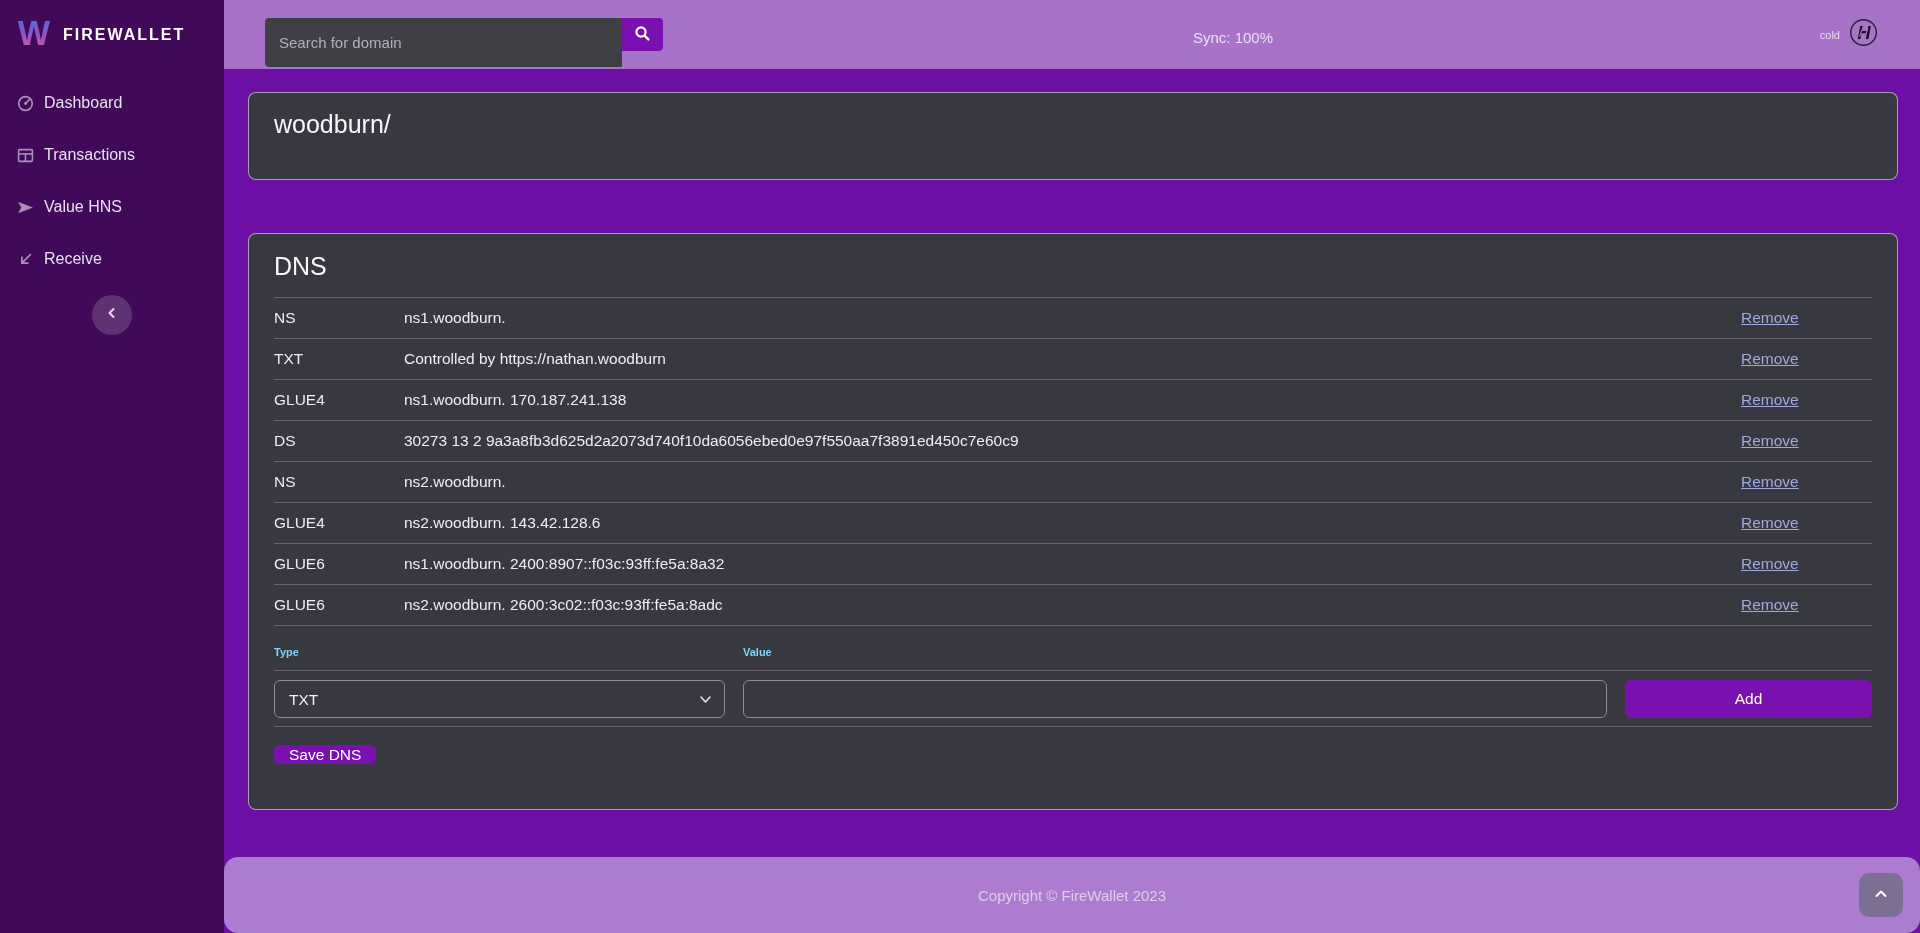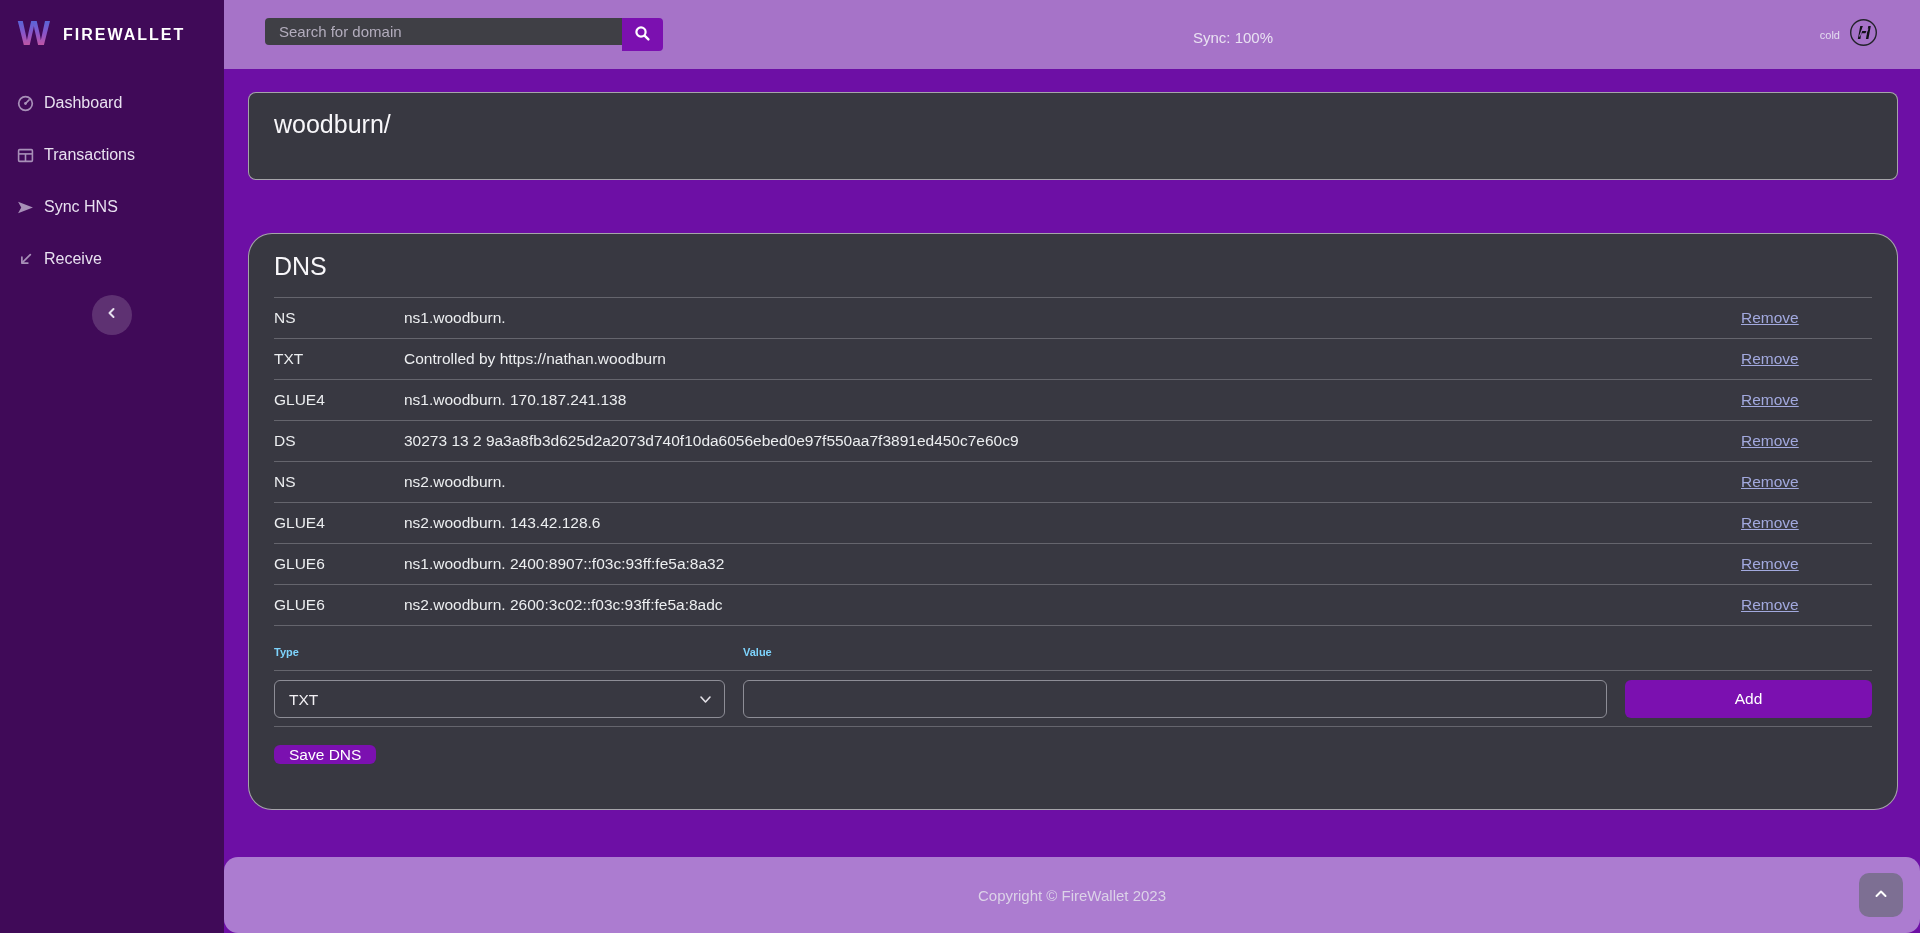--- a/index.html
+++ b/index.html
@@ -31,21 +31,21 @@
     display:flex; align-items:center; justify-content:center; cursor:pointer;
   }
 
   
   .topbar {
     position:absolute; left:224px; top:0; right:0; height:69px;
     background:#a673c8; display:flex; align-items:center;
   }
   .search-group { display:flex; margin-left:41px; height:33px; }
   .search-input {
-    width:357px; height:27px; background:#3f3f45; border:none; outline:none;
+    width:357px; height:49px; background:#3f3f45; border:none; outline:none;
     border-radius:4px 0 0 4px; padding:0 14px; color:#f1eff4; font-size:15px;
     font-family:"Liberation Sans", sans-serif;
   }
   .search-input::placeholder { color:#b3adbd; }
   .search-btn {
     width:41px; height:33px; background:#7b10b0; border:none; cursor:pointer;
     border-radius:0 4px 4px 0; display:flex; align-items:center; justify-content:center;
   }
   .sync { position:absolute; left:969px; top:0; height:75px; display:flex; align-items:center;
     color:#e9e2f2; font-size:15px; }
@@ -54,21 +54,21 @@
 
   
   .main { position:absolute; left:224px; top:69px; right:0; bottom:76px; background:#6d0fa5; }
   .card {
     margin-left:24px; margin-right:22px;
     background:#383841; border:1px solid rgba(255,255,255,.55); border-radius:8px;
   }
   .domain-card { margin-top:23px; height:88px; padding:17px 25px; }
   .domain-title { font-size:25px; font-weight:normal; color:#f8f7fa; }
 
-  .dns-card { margin-top:53px; height:577px; padding:18px 25px 15px 25px;border-radius:24px; }
+  .dns-card { margin-top:53px; height:577px; padding:18px 25px 15px 25px; }
   .dns-title { font-size:25px; font-weight:normal; color:#f8f7fa; margin-bottom:16px; }
 
   .dns-row {
     display:grid; grid-template-columns:130px 1fr 131px;
     align-items:center; height:41px; border-top:1px solid #65656d;
     font-size:15.5px; color:#eceef0;
   }
   .remove-link { color:#a2a9de; text-decoration:underline; cursor:pointer; }
 
   .form-head {
@@ -153,21 +153,21 @@
         </svg>
       </span>
       <span>Transactions</span>
     </div>
     <div class="nav-item">
       <span class="ico">
         <svg width="17" height="17" viewBox="0 0 16 16">
           <polygon points="1,2.5 15,8 1,13.5 4,8" fill="#c2b2d1"></polygon>
         </svg>
       </span>
-      <span>Sync HNS</span>
+      <span>Value HNS</span>
     </div>
     <div class="nav-item">
       <span class="ico">
         <svg width="17" height="17" viewBox="0 0 16 16">
           <line x1="12.5" y1="3.5" x2="5" y2="11" stroke="#c2b2d1" stroke-width="1.6" stroke-linecap="round"></line>
           <polyline points="4.6,5.8 4.6,11.4 10.2,11.4" fill="none" stroke="#c2b2d1" stroke-width="1.6" stroke-linecap="round" stroke-linejoin="round"></polyline>
         </svg>
       </span>
       <span>Receive</span>
     </div>

